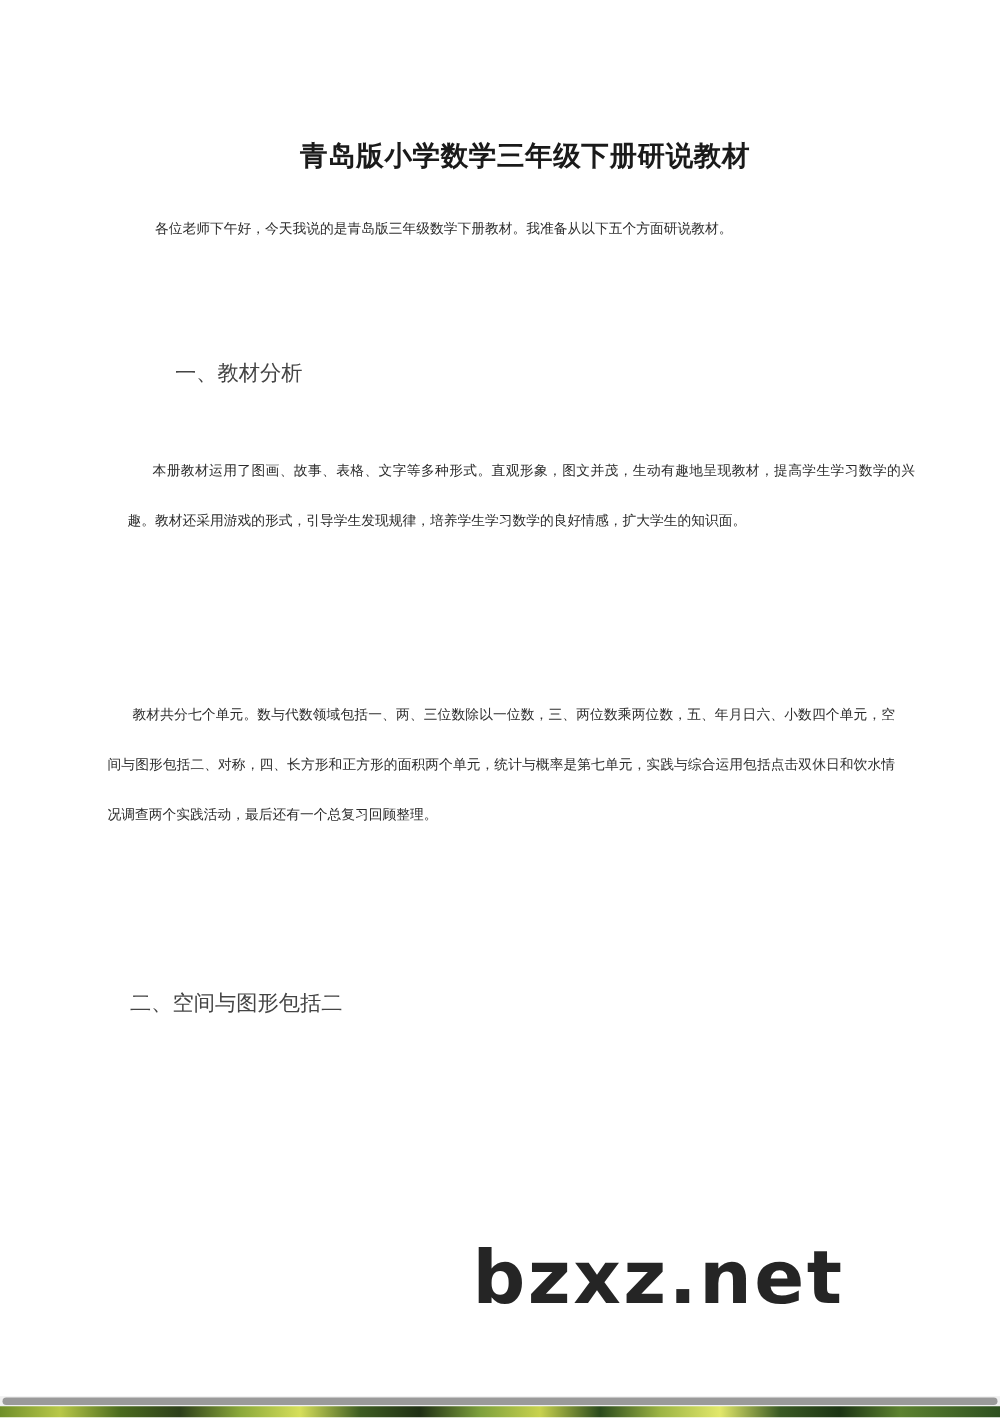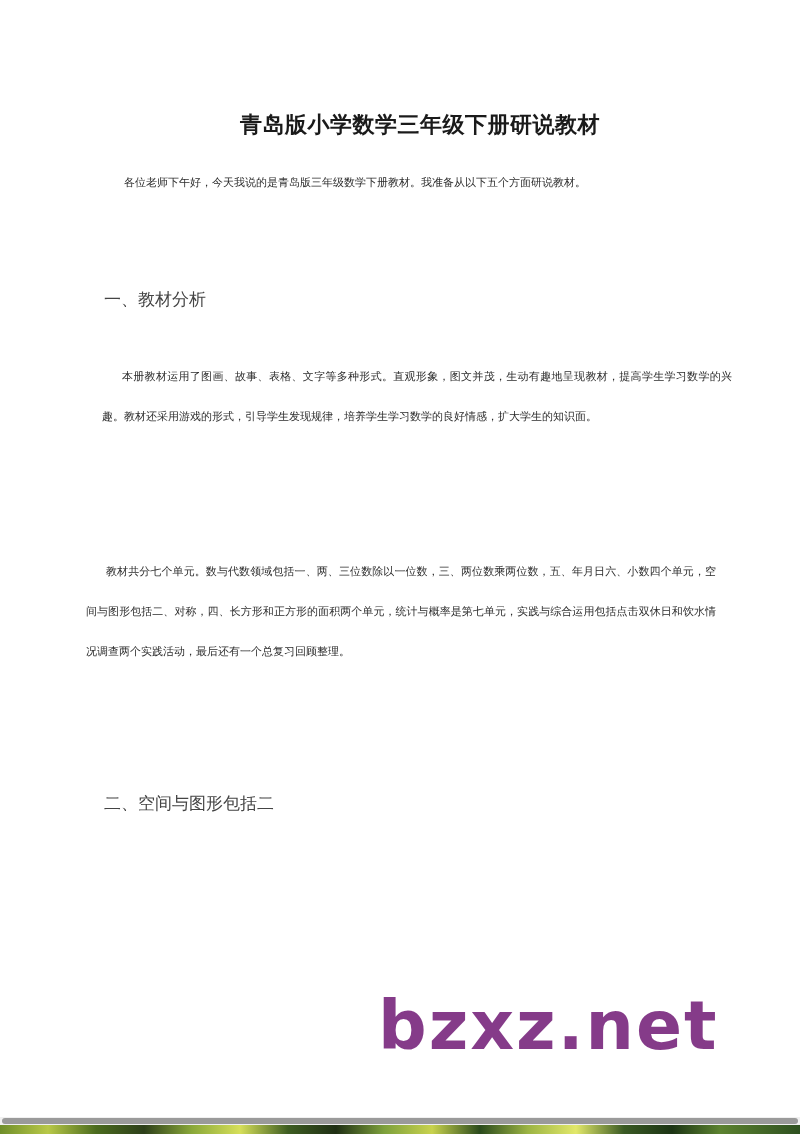--- a/index.html
+++ b/index.html
@@ -49,35 +49,35 @@
     }
     .heading {
       position: absolute;
       left: 104px;
       font-size: 17px;
       line-height: 40px;
       color: #444444;
       margin: 0;
     }
     .p-intro { top: 163px; text-indent: 38px; }
-    .h1 { top: 279px; }
+    .h1 { top: 279px; margin-left: 36px; }
     .p-analysis1 { top: 357px; text-indent: 20px; margin-left: 16px; }
     .p-analysis2 { top: 552px; text-indent: 20px; }
     .h2 { top: 783px; }
     .p-intent { top: 861px; text-indent: 24px; }
 
     .watermark {
       position: absolute;
       left: 378px;
       top: 992px;
       font-family: "DejaVu Sans", "Liberation Sans", sans-serif;
       font-weight: bold;
-      font-size: 68px;
+      font-size: 59px;
       letter-spacing: 2px;
-      color: #701a75;
+      color: #000000;
       opacity: 0.85;
       pointer-events: none;
       line-height: 1;
     }
     .scrollbar {
       position: absolute;
       left: 0;
       top: 1117px;
       width: 800px;
       height: 8px;

